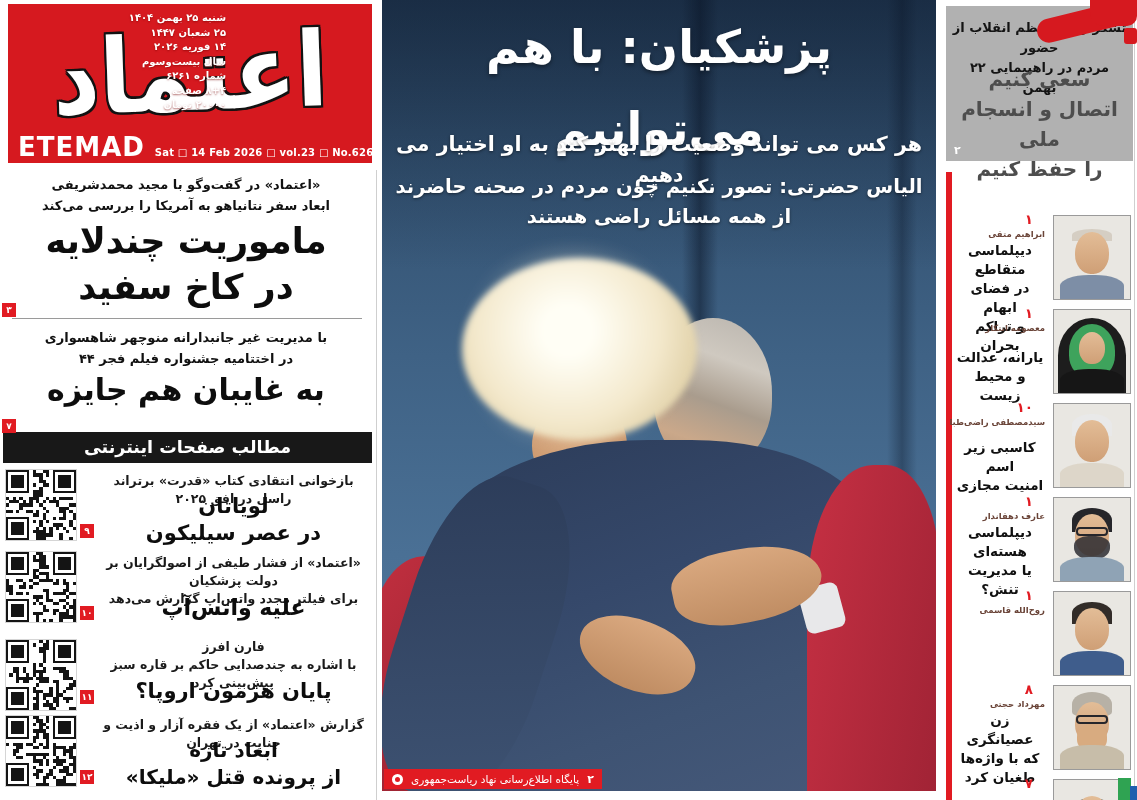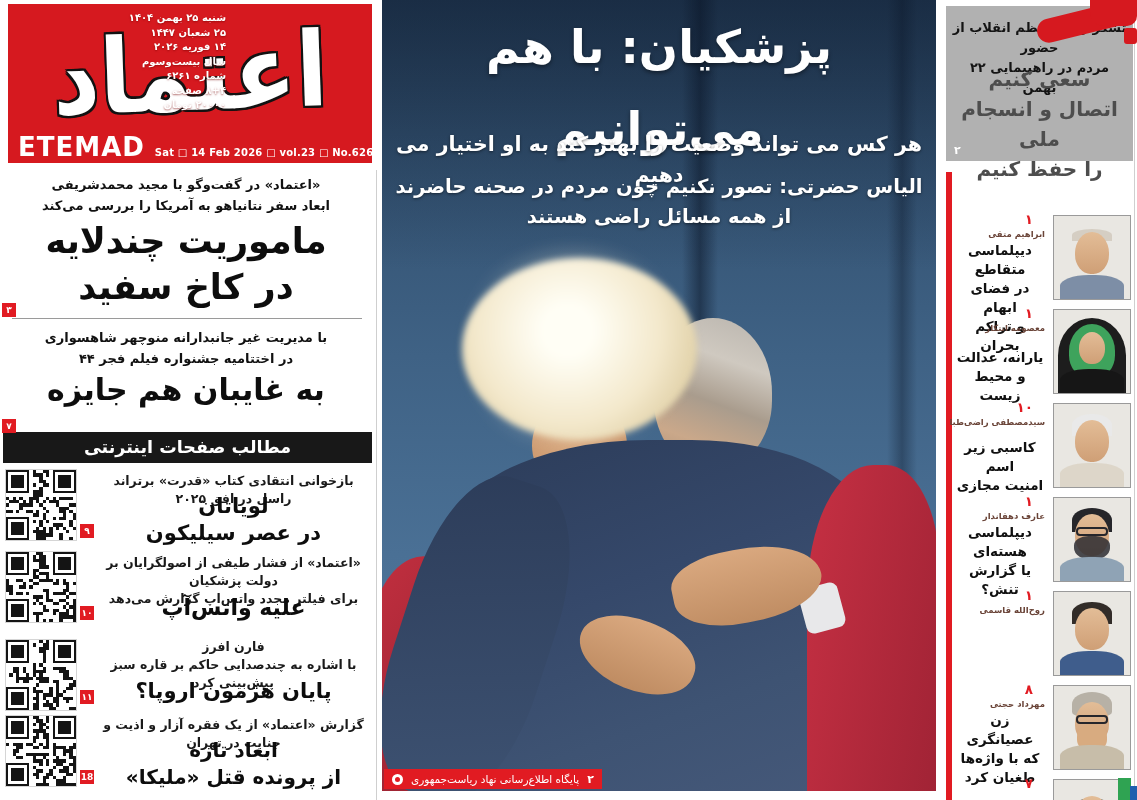--- a/index.html
+++ b/index.html
@@ -649,21 +649,21 @@
         <div class="qm" style="left:60.0px;top:66.7px;width:3.3px;height:3.3px"></div>
         <div class="qm" style="left:63.3px;top:66.7px;width:3.3px;height:3.3px"></div>
         <div class="qm" style="left:66.7px;top:66.7px;width:3.3px;height:3.3px"></div>
         <div class="qf" style="left:0.0px;top:0.0px;width:23.3px;height:23.3px"></div>
         <div class="qf" style="left:46.7px;top:0.0px;width:23.3px;height:23.3px"></div>
         <div class="qf" style="left:0.0px;top:46.7px;width:23.3px;height:23.3px"></div>
       </div>
     <div class="web-kicker ml" style="top:716px;">گزارش «اعتماد» از یک فقره آزار و اذیت و جنایت در تهران</div>
     <div class="web-hl ml" style="top:737px; font-size:20px; line-height:27px;">ابعاد تازه
 از پرونده قتل «ملیکا»</div>
-    <div class="badge" style="left:80px; top:770px;">18</div>
+    <div class="badge" style="left:80px; top:770px;">۱۲</div>
   </div>
 
   <div class="photo">
     <div class="backdrop"></div>
     <div class="seam" style="left:300px; width:36px; background:linear-gradient(90deg,transparent,rgba(8,18,35,.5),transparent);"></div>
     <div class="seam" style="left:505px; width:30px; background:linear-gradient(90deg,transparent,rgba(8,18,35,.35),transparent);"></div>
     <div class="shade-top"></div>
 
     <div class="fig" style="left:-20px; top:560px; width:150px; height:240px; background:linear-gradient(120deg,#c12f3f,#8f1f2e); border-radius:30%; transform:rotate(10deg); z-index:2;"></div>
     <div class="fig" style="left:150px; top:398px; width:95px; height:95px; border-radius:50%; background:radial-gradient(circle at 40% 40%, #d8a87e, #c49067); z-index:3;"></div>
@@ -740,21 +740,21 @@
         <div class="face"></div>
         <div class="torso"></div>
       </div>
   </div>
 
   <div class="note-item" style="top:492px;">
     <div class="nnum">۱</div>
     <div class="nauthor">عارف دهقاندار</div>
     <div class="ntitle ml">دیپلماسی
 هسته‌ای
-یا گزارش تنش؟</div>
+یا مدیریت تنش؟</div>
     <div class="npic av4">
         <div class="hair"></div>
         <div class="face"></div>
         <div class="beard"></div>
         <div class="gl"></div>
         <div class="torso"></div>
       </div>
   </div>
 
   <div class="note-item" style="top:586px;">

